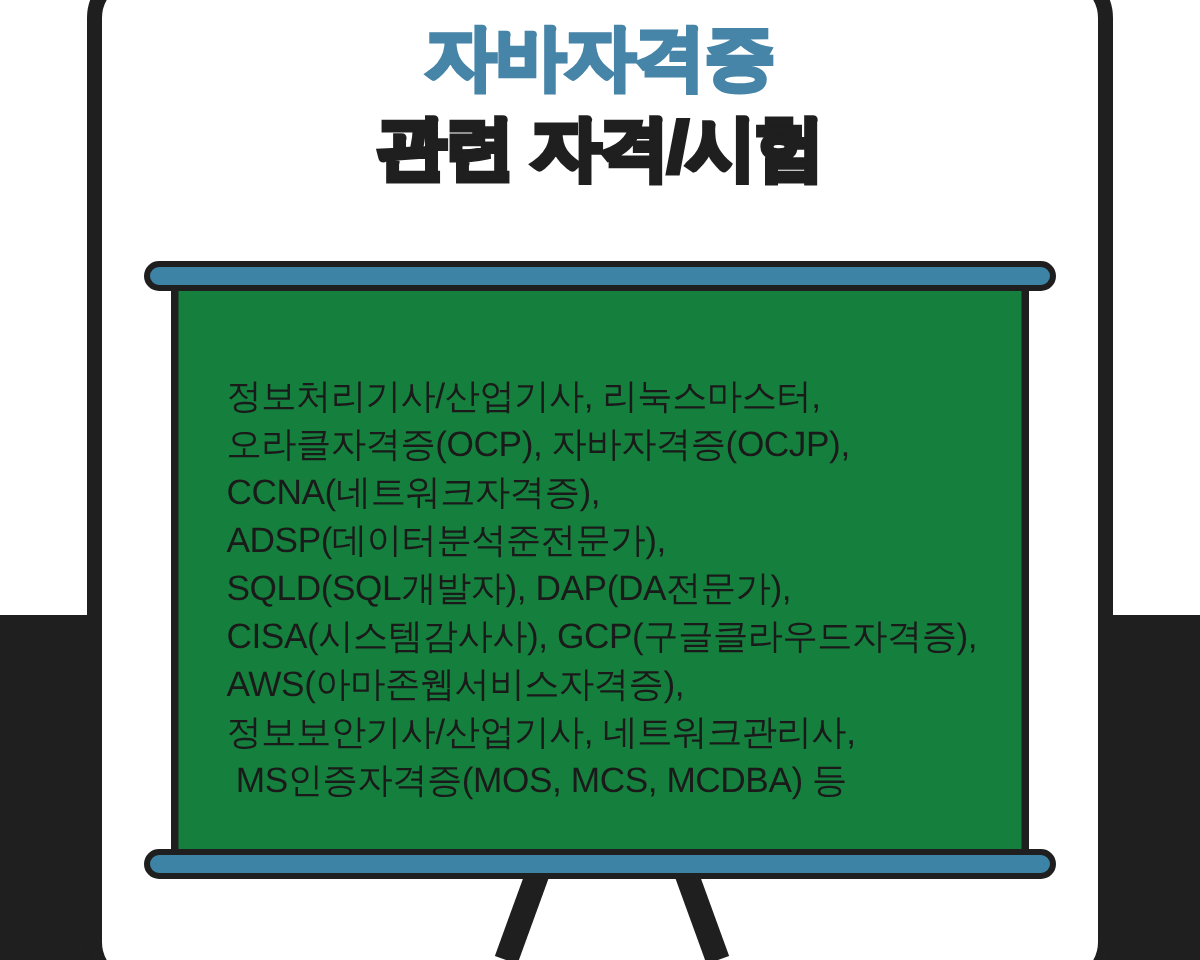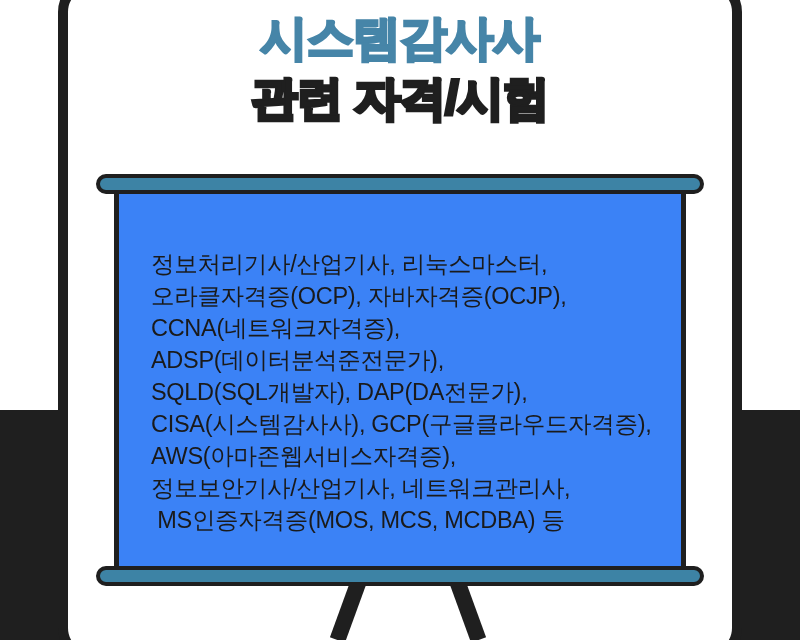--- a/index.html
+++ b/index.html
@@ -87,21 +87,21 @@
     z-index: 5;
   }
 
   
   .screen-canvas {
     position: absolute;
     left: 18px;
     top: 16px;
     width: 572px;
     height: 384px;
-    background: #3b82f6;
+    background: #15803d;
     border-left: 5px solid #1f1f1f;
     border-right: 5px solid #1f1f1f;
     box-sizing: border-box;
   }
 
   
   .rail {
     position: absolute;
     left: 0px;
     width: 608px;
@@ -146,21 +146,21 @@
 <body>
 
 <div id="stage">
 
   <div class="side-block left"></div>
   <div class="side-block right"></div>
 
   <div class="card-frame"></div>
 
   <div class="headline">
-    <div class="headline-line1">시스템감사사</div>
+    <div class="headline-line1">자바자격증</div>
     <div class="headline-line2">관련 자격/시험</div>
   </div>
 
   <div class="leg left"></div>
   <div class="leg right"></div>
 
   <div class="screen-wrap">
     <div class="screen-canvas">
       <div class="screen-text" id="screen-text"><span class="ln">정보처리기사/산업기사, 리눅스마스터,</span><span class="ln">오라클자격증(OCP), 자바자격증(OCJP),</span><span class="ln">CCNA(네트워크자격증),</span><span class="ln">ADSP(데이터분석준전문가),</span><span class="ln">SQLD(SQL개발자), DAP(DA전문가),</span><span class="ln">CISA(시스템감사사), GCP(구글클라우드자격증),</span><span class="ln">AWS(아마존웹서비스자격증),</span><span class="ln">정보보안기사/산업기사, 네트워크관리사,</span><span class="ln"> MS인증자격증(MOS, MCS, MCDBA) 등</span></div>
     </div>

